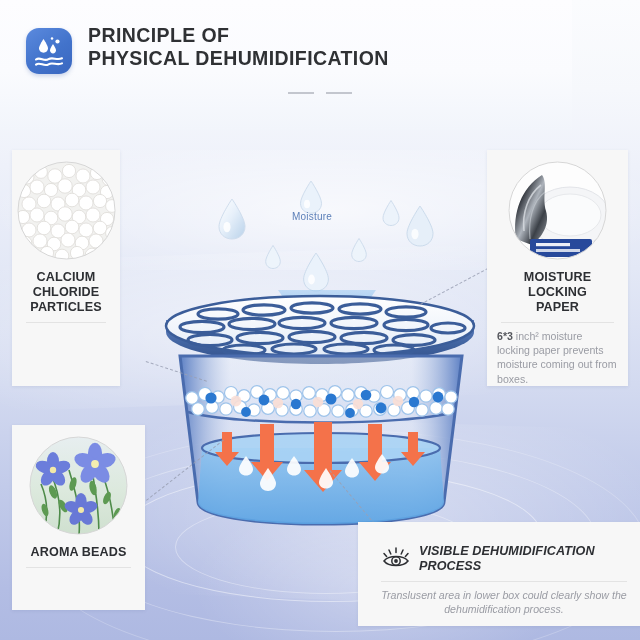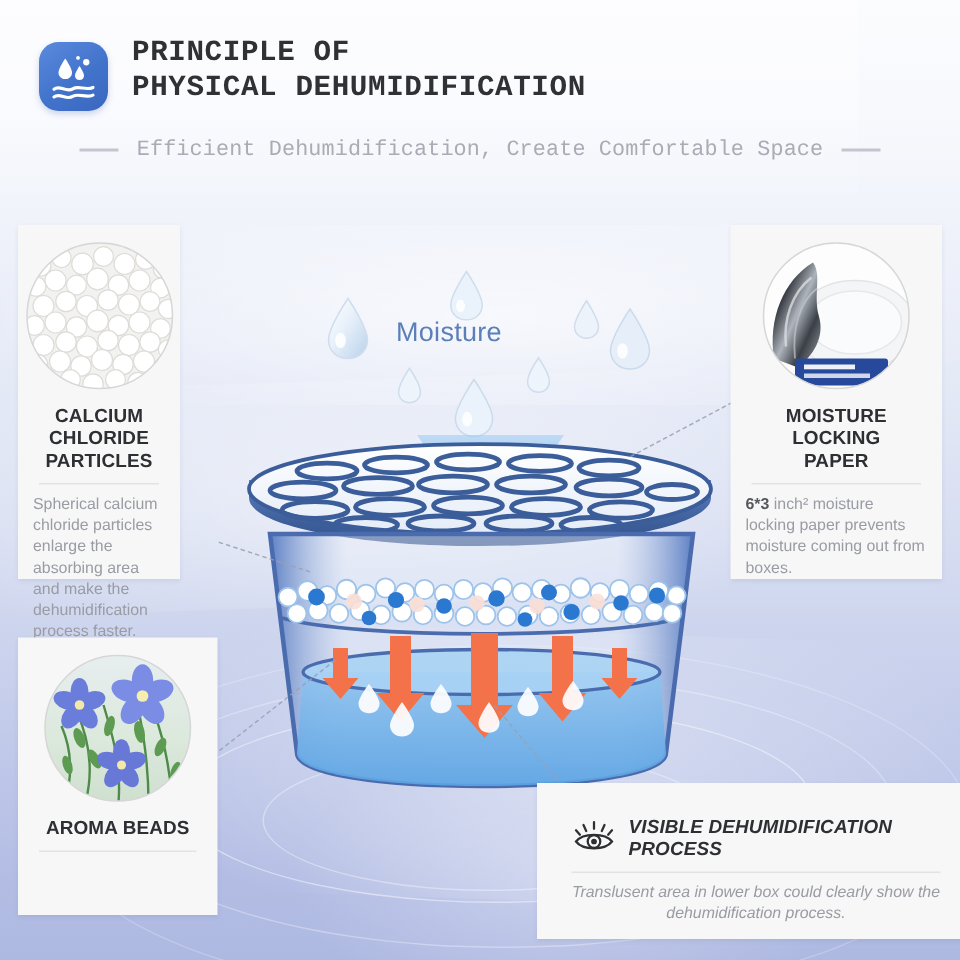--- a/index.html
+++ b/index.html
@@ -22,21 +22,21 @@
     background:radial-gradient(60% 100% at 40% 50%,rgba(255,255,255,.5),rgba(255,255,255,0) 72%);
     transform:rotate(-2deg);}
   .wash.c{left:-40px;top:420px;width:760px;height:180px;
     background:radial-gradient(55% 100% at 55% 50%,rgba(255,255,255,.35),rgba(255,255,255,0) 70%);
     transform:rotate(2deg);}
   .wash.d{left:120px;top:520px;width:520px;height:130px;
     background:radial-gradient(50% 100% at 50% 50%,rgba(255,255,255,.30),rgba(255,255,255,0) 72%);}
 
   
   #header{position:absolute;left:0;top:0;width:572px;height:130px;
-    background:linear-gradient(180deg,#fdfdff 0%,#fafbfe 55%,#f2f5fb 100%);font-family:Liberation Mono, monospace;}
+    background:linear-gradient(180deg,#fdfdff 0%,#fafbfe 55%,#f2f5fb 100%);}
   #logo{position:absolute;left:26px;top:28px;width:46px;height:46px;border-radius:13px;
     background:linear-gradient(145deg,#5b8ade 0%,#4273cb 55%,#3a67c0 100%);
     box-shadow:0 2px 4px rgba(60,95,170,.25);}
   #logo svg{display:block;}
   #title-block{position:absolute;left:88px;top:24px;}
   .title-line{font-size:19.5px;font-weight:bold;letter-spacing:.4px;color:#2f3134;line-height:23px;}
   #subtitle-row{position:absolute;left:0;top:92px;width:640px;display:flex;align-items:center;justify-content:center;gap:12px;}
   .sub-dash{width:26px;height:1.5px;background:#c3c6ce;}
   #subtitle{font-size:14.5px;color:#a9acb4;letter-spacing:.1px;white-space:nowrap;}
 
@@ -55,21 +55,21 @@
   #card-vdp{left:358px;top:522px;width:270px;height:82px;padding:11px;font-style:italic;}
   #vdp-head{display:flex;align-items:center;gap:8px;padding:11px 12px 0 12px;}
   #vdp-title{font-size:12.6px;font-weight:bold;color:#2d2f33;line-height:15px;letter-spacing:.1px;}
   #vdp-divider{height:1px;background:#e3e3e3;margin:7px 12px 0 12px;}
   #vdp-desc{font-size:10.6px;color:#9a9ca4;line-height:14.2px;padding:6px 12px 0 12px;text-align:center;}
 
   
   .leader{position:absolute;height:0;border-top:1px dashed #9aa0b4;transform-origin:0 0;opacity:.85;}
 
   
-  #moisture-label{position:absolute;left:264px;top:211px;font-size:18px;color:#5b7fb8;letter-spacing:.2px;}
+  #moisture-label{position:absolute;left:292px;top:211px;font-size:10px;color:#5b7fb8;letter-spacing:.2px;}
   .drop{position:absolute;}
   #lid{position:absolute;left:160px;top:292px;}
   #body{position:absolute;left:176px;top:352px;}
 </style>
 </head>
 <body>
 
 <div id="page">
 
   <div class="wash a"></div>
@@ -93,21 +93,20 @@
       </svg>
     </div>
 
     <div id="title-block">
       <div class="title-line">PRINCIPLE OF</div>
       <div class="title-line">PHYSICAL DEHUMIDIFICATION</div>
     </div>
 
     <div id="subtitle-row">
       <span class="sub-dash"></span>
-      <span id="subtitle">Efficient Dehumidification, Create Comfortable Space</span>
       <span class="sub-dash"></span>
     </div>
   </div>
 
   <div>
 
     <svg class="drop" style="left:215px;top:196px;" width="34" height="46">
       <defs>
           <linearGradient id="dg1" x1="0" y1="0" x2="1" y2="1">
         <stop offset="0%" stop-color="#ffffff"></stop>
@@ -370,21 +369,20 @@
             <circle cx="60" cy="92" r="6.6"></circle>
               <circle cx="75" cy="94" r="6.8"></circle>
               <circle cx="89" cy="95" r="6.4"></circle>
           </g>
         </g>
         <circle cx="49.5" cy="49.5" r="48.5" fill="none" stroke="#d6d6d6" stroke-width="1"></circle>
       </svg>
     </div>
     <div class="card-title" style="margin-top:10px;padding:0 6px;">CALCIUM CHLORIDE PARTICLES</div>
     <div class="card-divider"></div>
-    <div class="card-desc">Spherical calcium chloride particles enlarge the absorbing area and make the dehumidification process faster.</div>
   </div>
 
   <div class="card" id="card-mlp">
     <div class="card-photo" style="width:99px;height:99px;margin-top:11px;">
       <svg width="99" height="99" viewBox="0 0 99 99">
         <defs>
           <clipPath id="cp2">
               <circle cx="49.5" cy="49.5" r="48.5"></circle>
             </clipPath>
           <linearGradient id="foil" x1="0" y1="0" x2="1" y2="1">

